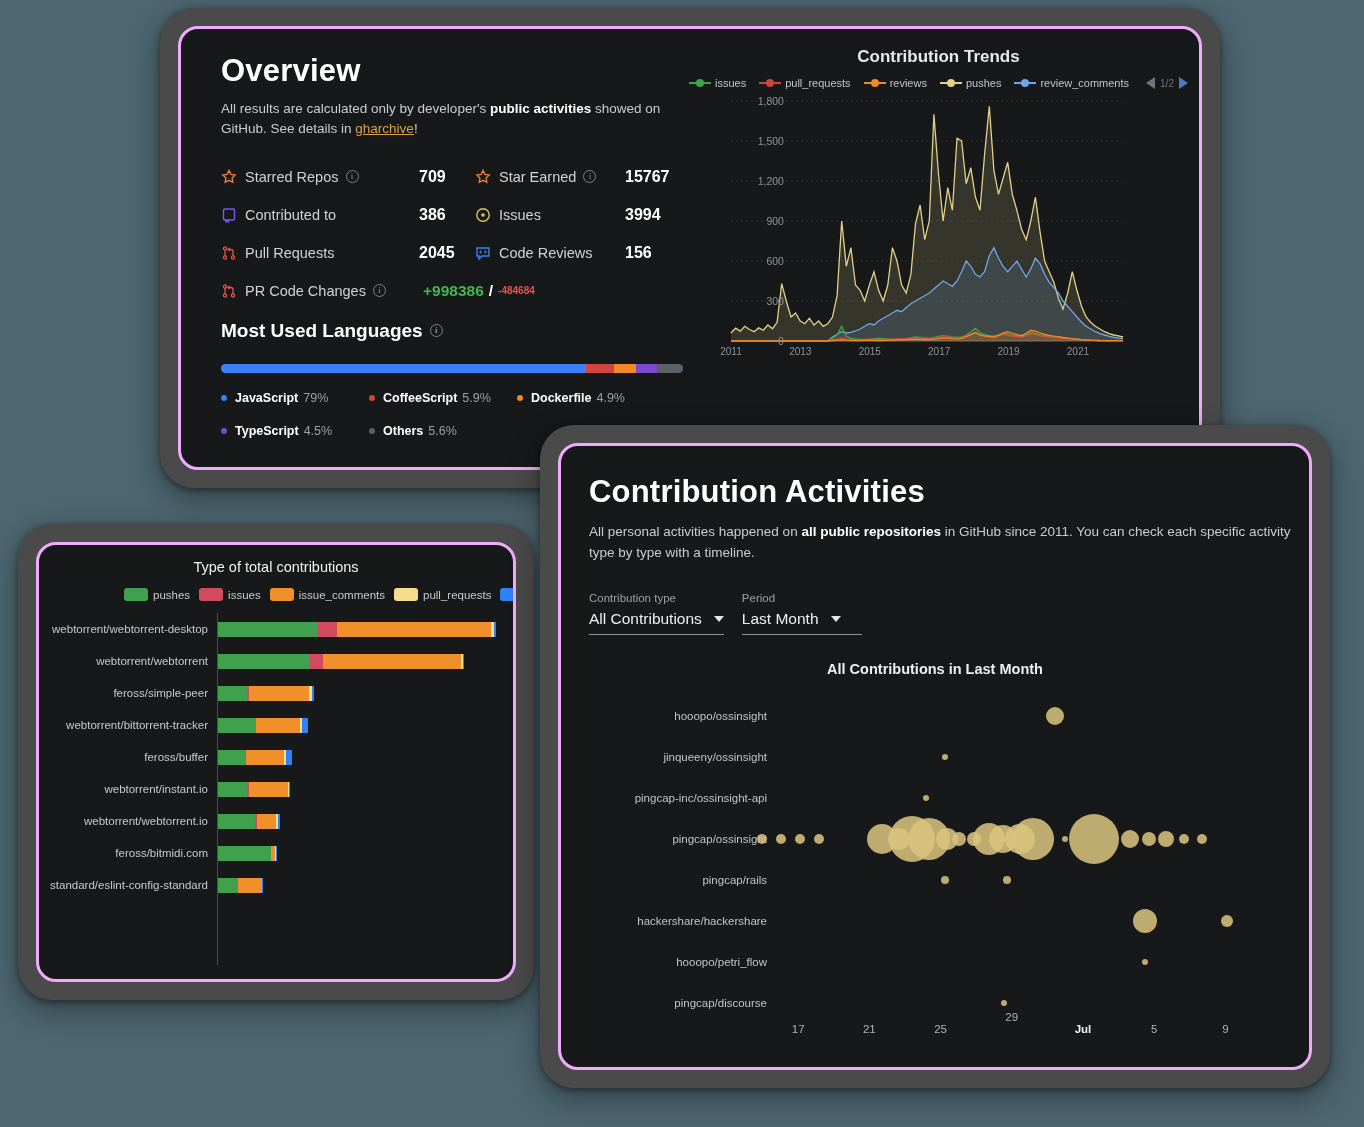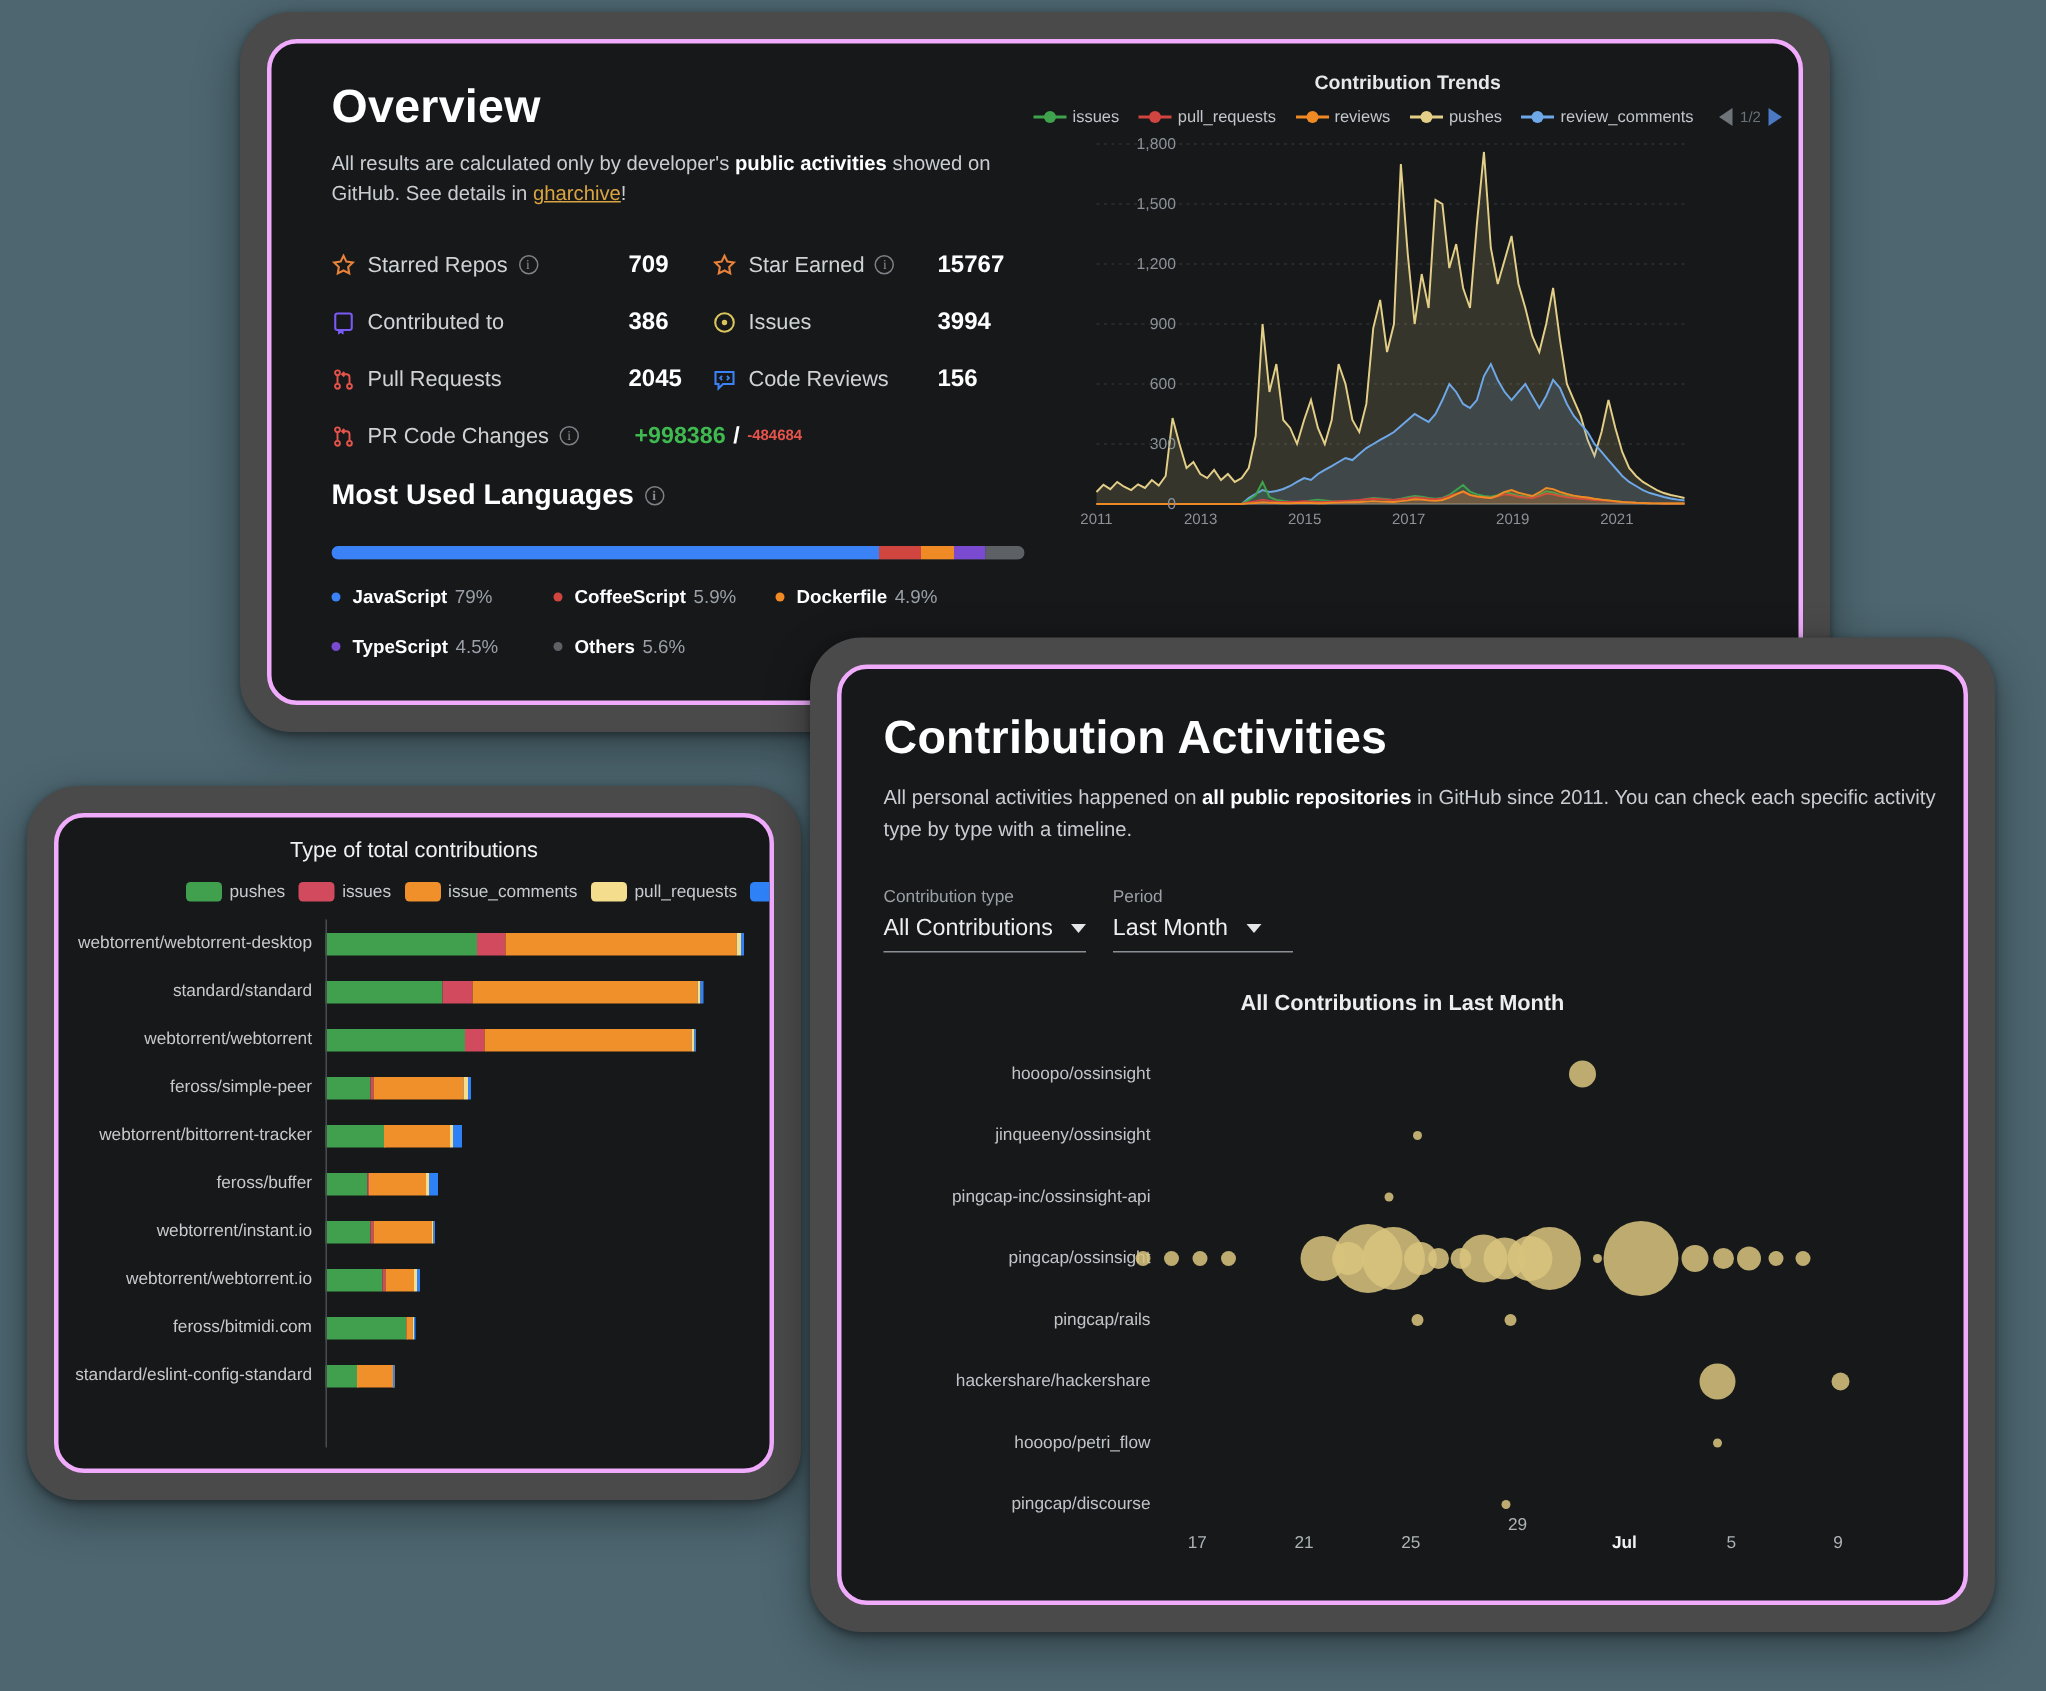--- a/index.html
+++ b/index.html
@@ -62,21 +62,21 @@
 
   .lang-title { font-size:19px; font-weight:bold; color:#fff; margin-top:8px; display:flex; align-items:center;}
   .lang-bar { display:flex; height:9px; border-radius:5px; overflow:hidden; margin-top:22px; width:462px; background:#3a3d40;}
   .lang-legend { display:flex; flex-wrap:wrap; margin-top:18px; width:470px; }
   .lang-item { display:flex; align-items:center; width:148px; margin-bottom:19px; font-size:12.5px;}
   .lang-dot { width:6px; height:6px; border-radius:50%; margin-right:8px; flex:0 0 6px;}
   .lang-name { color:#fff; font-weight:bold; margin-right:5px;}
   .lang-pct { color:#9aa0a6; }
 
   
-  .ch-title { text-align:center; font-size:13px; color:#e6e8ea; font-weight:bold; margin-bottom:10px;}
+  .ch-title { text-align:center; font-size:17px; color:#e6e8ea; font-weight:bold; margin-bottom:10px;}
   .ch-legend { display:flex; align-items:center; justify-content:center; gap:13px; font-size:11px; color:#c2c6ca;}
   .lg-item { display:flex; align-items:center; gap:4px;}
   .lg-mark { width:22px; height:8px; position:relative;}
   .lg-mark i { position:absolute; top:3px; left:0; width:22px; height:2px; display:block;}
   .lg-mark b { position:absolute; top:0; left:7px; width:8px; height:8px; border-radius:50%; display:block;}
   .pager { display:flex; align-items:center; gap:5px; margin-left:4px; font-size:10px; color:#6d7277;}
   .tri-l { width:0;height:0;border-top:6px solid transparent;border-bottom:6px solid transparent;border-right:9px solid #6e7479;}
   .tri-r { width:0;height:0;border-top:6px solid transparent;border-bottom:6px solid transparent;border-left:9px solid #4b79c4;}
   .trend-plot { position:relative; margin-top:6px; height:272px;}
   .y-lab { position:absolute; right:0; font-size:10.5px; color:#8d9298; transform:translateY(-50%);}
@@ -369,30 +369,20 @@
       <div class="bars-body" id="bars-body">
         <div class="axis-v"></div>
       <div class="bar-row">
             <div class="bar-name">webtorrent/webtorrent-desktop</div>
             <div class="bar-track">
               <div class="bar-seg" style="width: 34%; background: rgb(65, 160, 78);"></div>
               <div class="bar-seg" style="width: 6.66667%; background: rgb(209, 74, 94);"></div>
               <div class="bar-seg" style="width: 52%; background: rgb(240, 144, 42);"></div>
               <div class="bar-seg" style="width: 1.06667%; background: rgb(245, 221, 142);"></div>
               <div class="bar-seg" style="width: 0.533333%; background: rgb(47, 129, 247);"></div>
-            </div>
-          </div>
-          <div class="bar-row">
-            <div class="bar-name">standard/standard</div>
-            <div class="bar-track">
-              <div class="bar-seg" style="width: 26.3333%; background: rgb(65, 160, 78);"></div>
-              <div class="bar-seg" style="width: 6.66667%; background: rgb(209, 74, 94);"></div>
-              <div class="bar-seg" style="width: 50.6667%; background: rgb(240, 144, 42);"></div>
-              <div class="bar-seg" style="width: 0.933333%; background: rgb(245, 221, 142);"></div>
-              <div class="bar-seg" style="width: 0.466667%; background: rgb(47, 129, 247);"></div>
             </div>
           </div>
           <div class="bar-row">
             <div class="bar-name">webtorrent/webtorrent</div>
             <div class="bar-track">
               <div class="bar-seg" style="width: 31.3333%; background: rgb(65, 160, 78);"></div>
               <div class="bar-seg" style="width: 4.33333%; background: rgb(209, 74, 94);"></div>
               <div class="bar-seg" style="width: 46.6667%; background: rgb(240, 144, 42);"></div>
               <div class="bar-seg" style="width: 0.8%; background: rgb(245, 221, 142);"></div>
               <div class="bar-seg" style="width: 0.333333%; background: rgb(47, 129, 247);"></div>

